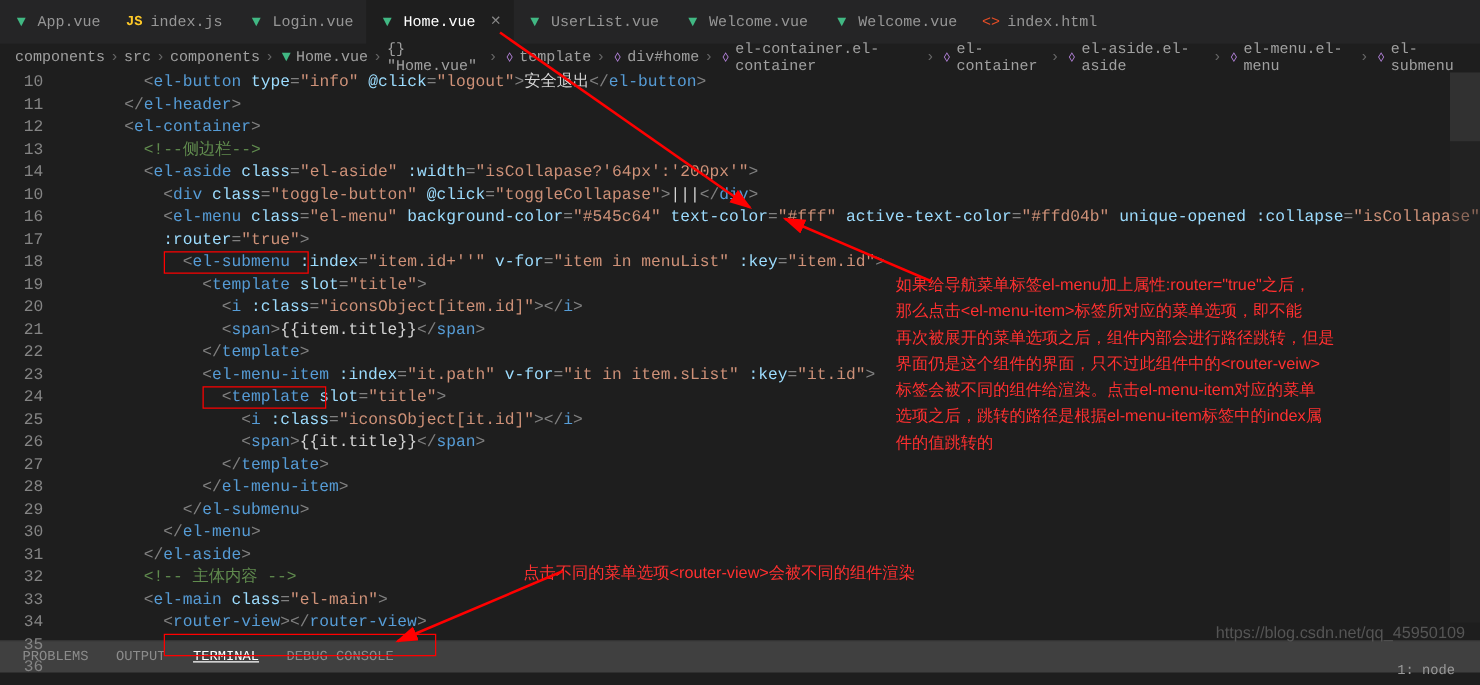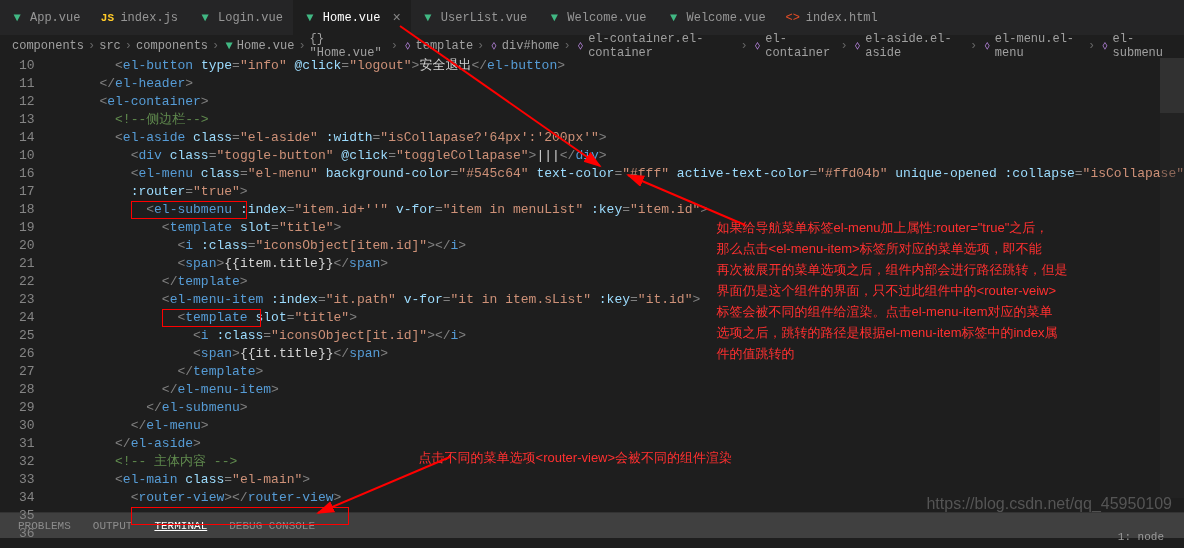--- a/index.html
+++ b/index.html
@@ -107,21 +107,21 @@
       position: absolute;
       right: 20px;
       bottom: 5px;
       font-size: 11px;
       color: #999;
     }
     .watermark {
       position: absolute;
       right: 12px;
       bottom: 35px;
-      font-size: 16px;
+      font-size: 13px;
       color: #555;
       font-family: sans-serif;
     }
     .minimap {
       position: absolute;
       right: 0;
       top: 58px;
       width: 24px;
       height: 440px;
       background: rgba(40,40,40,0.4);

